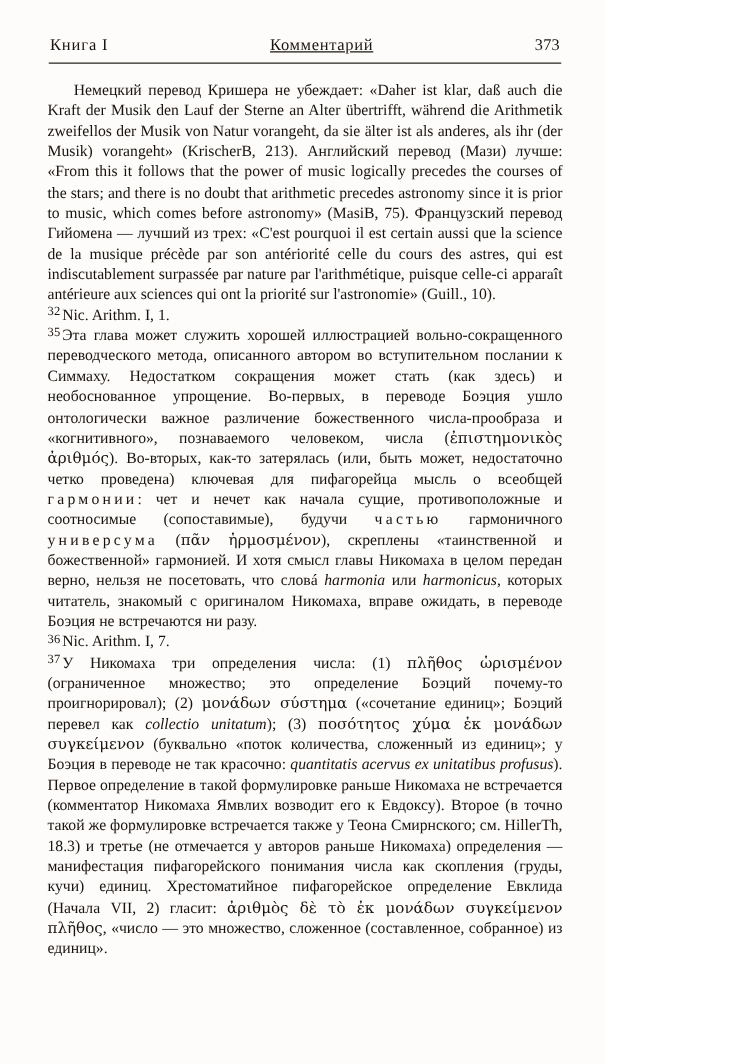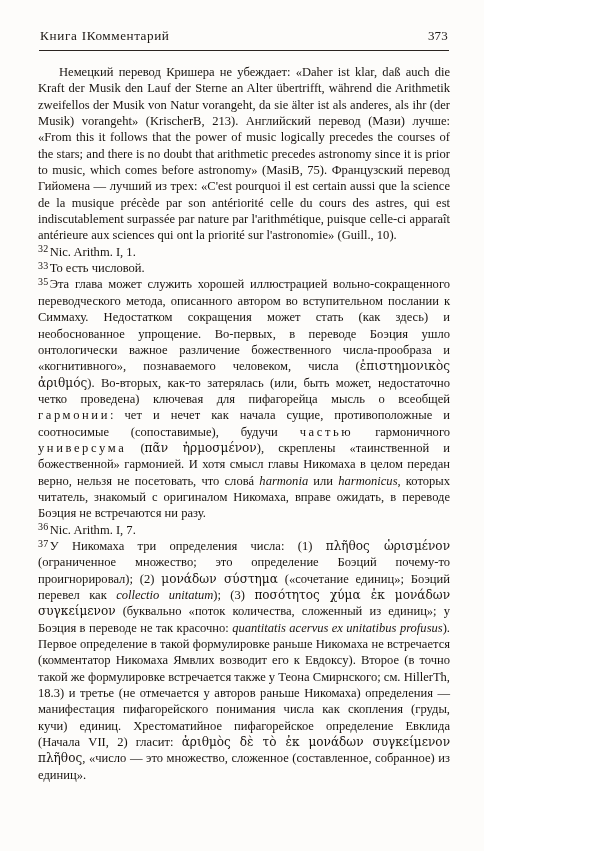--- a/index.html
+++ b/index.html
@@ -28,21 +28,21 @@
   .runhead {
     display: flex;
     align-items: baseline;
     justify-content: space-between;
     font-size: 13.2px;
     letter-spacing: 0.7px;
     color: #1b1612;
     padding: 0 2px 0 2px;
   }
   .runhead .rh-left  { flex: 0 0 auto; }
-  .runhead .rh-mid   { flex: 1 1 auto; letter-spacing: 0.55px; }
+  .runhead .rh-mid   { flex: 1 1 auto; text-align: center; letter-spacing: 0.55px; text-decoration: underline; }
   .runhead .rh-right { flex: 0 0 auto; letter-spacing: 0.2px; font-size: 13px; text-align: right;}
   .rule {
     margin: 6px 1px 0 1px;
     height: 0;
     border-top: 1.15px solid #2a2420;
   }
 
   
   .content {
     margin-top: 13px;
@@ -82,23 +82,20 @@
   <div class="rule"></div>
 
   <div class="content">
 
     <p class="para-indent">Немецкий перевод Кришера не убеждает: «Daher ist klar, daß auch die Kraft der Musik den Lauf der Sterne an Alter übertrifft, während die Arithmetik zweifellos der Musik von Natur vorangeht, da sie älter ist als anderes, als ihr (der Musik) vorangeht» (KrischerB, 213). Английский перевод (Мази) лучше: «From this it follows that the power of music logically precedes the courses of the stars; and there is no doubt that arithmetic precedes astronomy since it is prior to music, which comes before astronomy» (MasiB, 75). Французский перевод Гийомена — лучший из трех: «C'est pourquoi il est certain aussi que la science de la musique précède par son antériorité celle du cours des astres, qui est indiscutablement surpassée par nature  par l'arithmétique, puisque celle-ci apparaît antérieure aux sciences qui ont la priorité sur l'astronomie» (Guill., 10).</p>
 
     <p class="note">
       <sup class="fnum">32</sup><span>Nic. Arithm. I, 1.</span>
     </p>
 
-    <p class="note">
-      <sup class="fnum">33</sup><span>То есть числовой.</span>
-    </p>
 
 
     <p class="note">
       <sup class="fnum">35</sup><span>Эта глава может служить хорошей иллюстрацией вольно-сокращенного переводческого метода, описанного автором во вступительном послании к Симмаху. Недостатком сокращения может стать (как здесь) и необоснованное упрощение. Во-первых, в переводе Боэция ушло онтологически важное различение божественного числа-прообраза и «когнитивного», познаваемого человеком, числа (<span class="gr">ἐπιστημονικὸς ἀριθμός</span>). Во-вторых, как-то затерялась (или, быть может, недостаточно четко проведена) ключевая для пифагорейца мысль о всеобщей <span class="sp">гармонии</span>: чет и нечет как начала сущие, противоположные и соотносимые (сопоставимые), будучи <span class="sp">частью</span> гармоничного <span class="sp">универсума</span> (<span class="gr">πᾶν ἡρμοσμένον</span>), скреплены «таинственной и божественной» гармонией. И хотя смысл главы Никомаха в целом передан верно, нельзя не посетовать, что словá <span class="it">harmonia</span> или <span class="it">harmonicus</span>, которых читатель, знакомый с оригиналом Никомаха, вправе ожидать, в переводе Боэция не встречаются ни разу.</span>
     </p>
 
     <p class="note">
       <sup class="fnum">36</sup><span>Nic. Arithm. I, 7.</span>
     </p>
 

